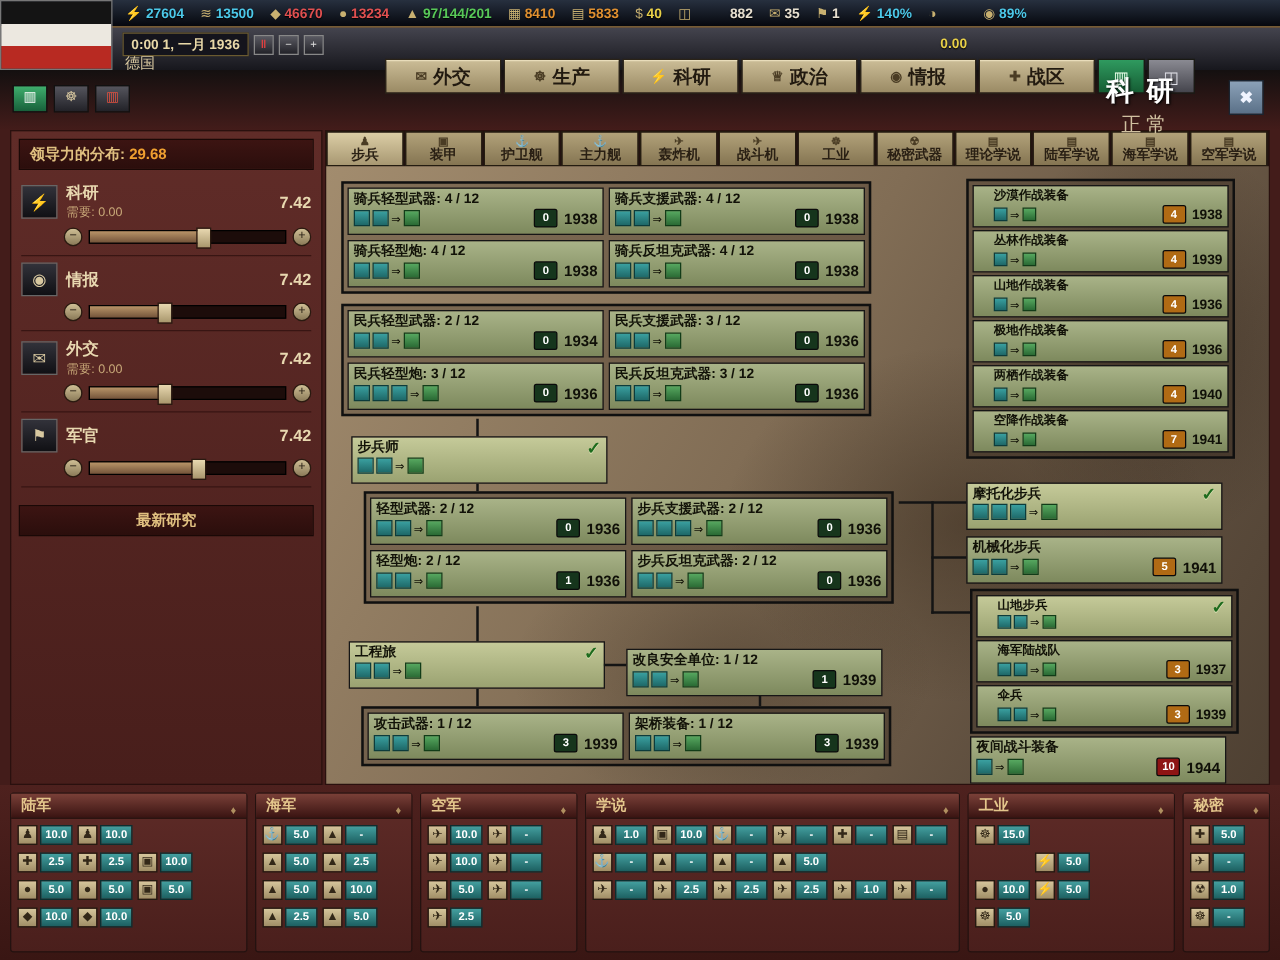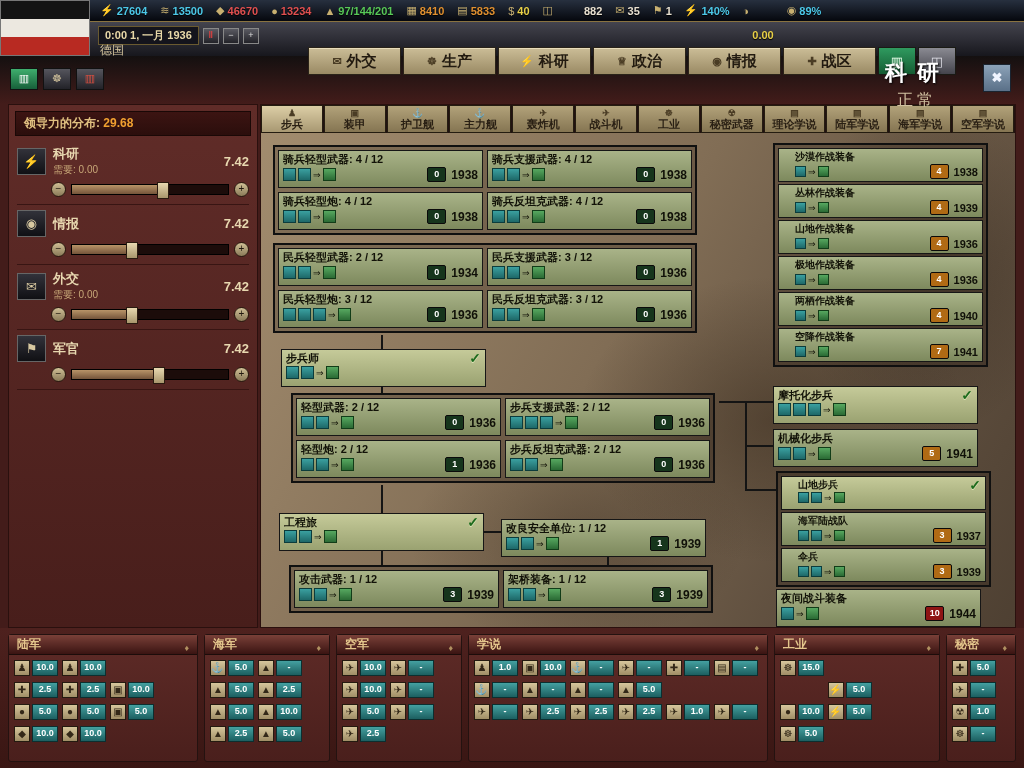--- a/index.html
+++ b/index.html
@@ -341,20 +341,21 @@
           <div class="slider">
             <span class="sbtn">−</span>
             <div class="strack">
               <div class="sfill" style="width: 55%;"></div>
               <div class="sknob" style="left: calc(55% - 5px);"></div>
             </div>
             <span class="sbtn">+</span>
           </div>
         </div>
       </div>
+    <div class="sb-header center">最新研究</div>
   </div>
 
   <div id="main">
     <div id="maintabs">
         <div class="mtab active">
           <span class="mi">♟</span>
           <span class="ml">步兵</span>
         </div>
         <div class="mtab">
           <span class="mi">▣</span>

